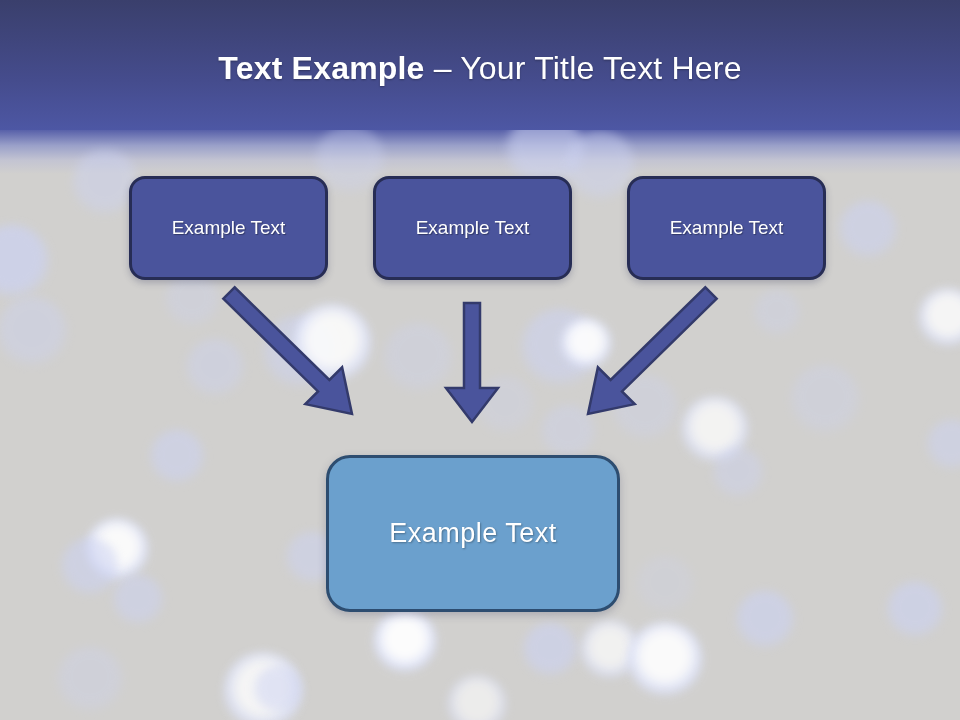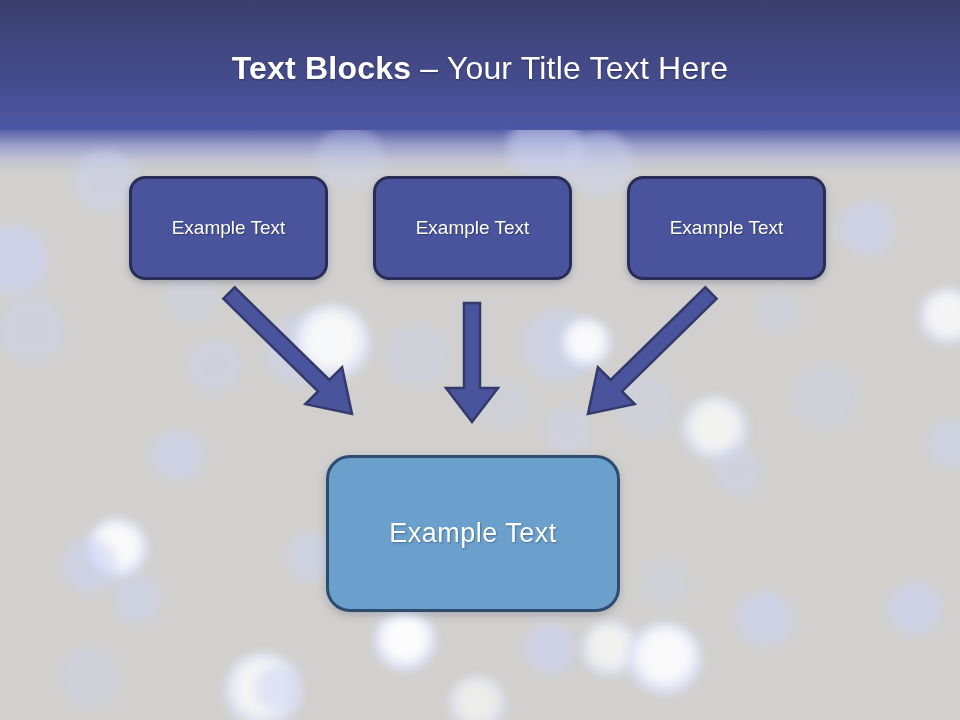--- a/index.html
+++ b/index.html
@@ -116,21 +116,21 @@
       <div class="bokeh l" style="left: 522px; top: 492px; height: 56px; width: 56px; opacity: 0.6;"></div>
       <div class="bokeh w" style="left: 580px; top: 490px; height: 60px; width: 60px; opacity: 0.7;"></div>
       <div class="bokeh w" style="left: 627px; top: 492px; height: 76px; width: 76px; opacity: 0.9;"></div>
       <div class="bokeh l" style="left: 735px; top: 460px; height: 60px; width: 60px; opacity: 0.6;"></div>
       <div class="bokeh l" style="left: 886px; top: 451px; height: 58px; width: 58px; opacity: 0.6;"></div>
       <div class="bokeh l" style="left: 635px; top: 425px; height: 60px; width: 60px; opacity: 0.2;"></div>
       <div class="bokeh l" style="left: 253px; top: 535px; height: 50px; width: 50px; opacity: 0.5;"></div>
     </div>
 
   <header class="header">
-    <h1 class="title"><span class="t-bold">Text Blocks</span> <span class="t-reg">– Your Title Text Here</span></h1>
+    <h1 class="title"><span class="t-bold">Text Example</span> <span class="t-reg">– Your Title Text Here</span></h1>
   </header>
 
   <div class="top-box box1">
     <span>Example Text</span>
   </div>
   <div class="top-box box2">
     <span>Example Text</span>
   </div>
   <div class="top-box box3">
     <span>Example Text</span>

